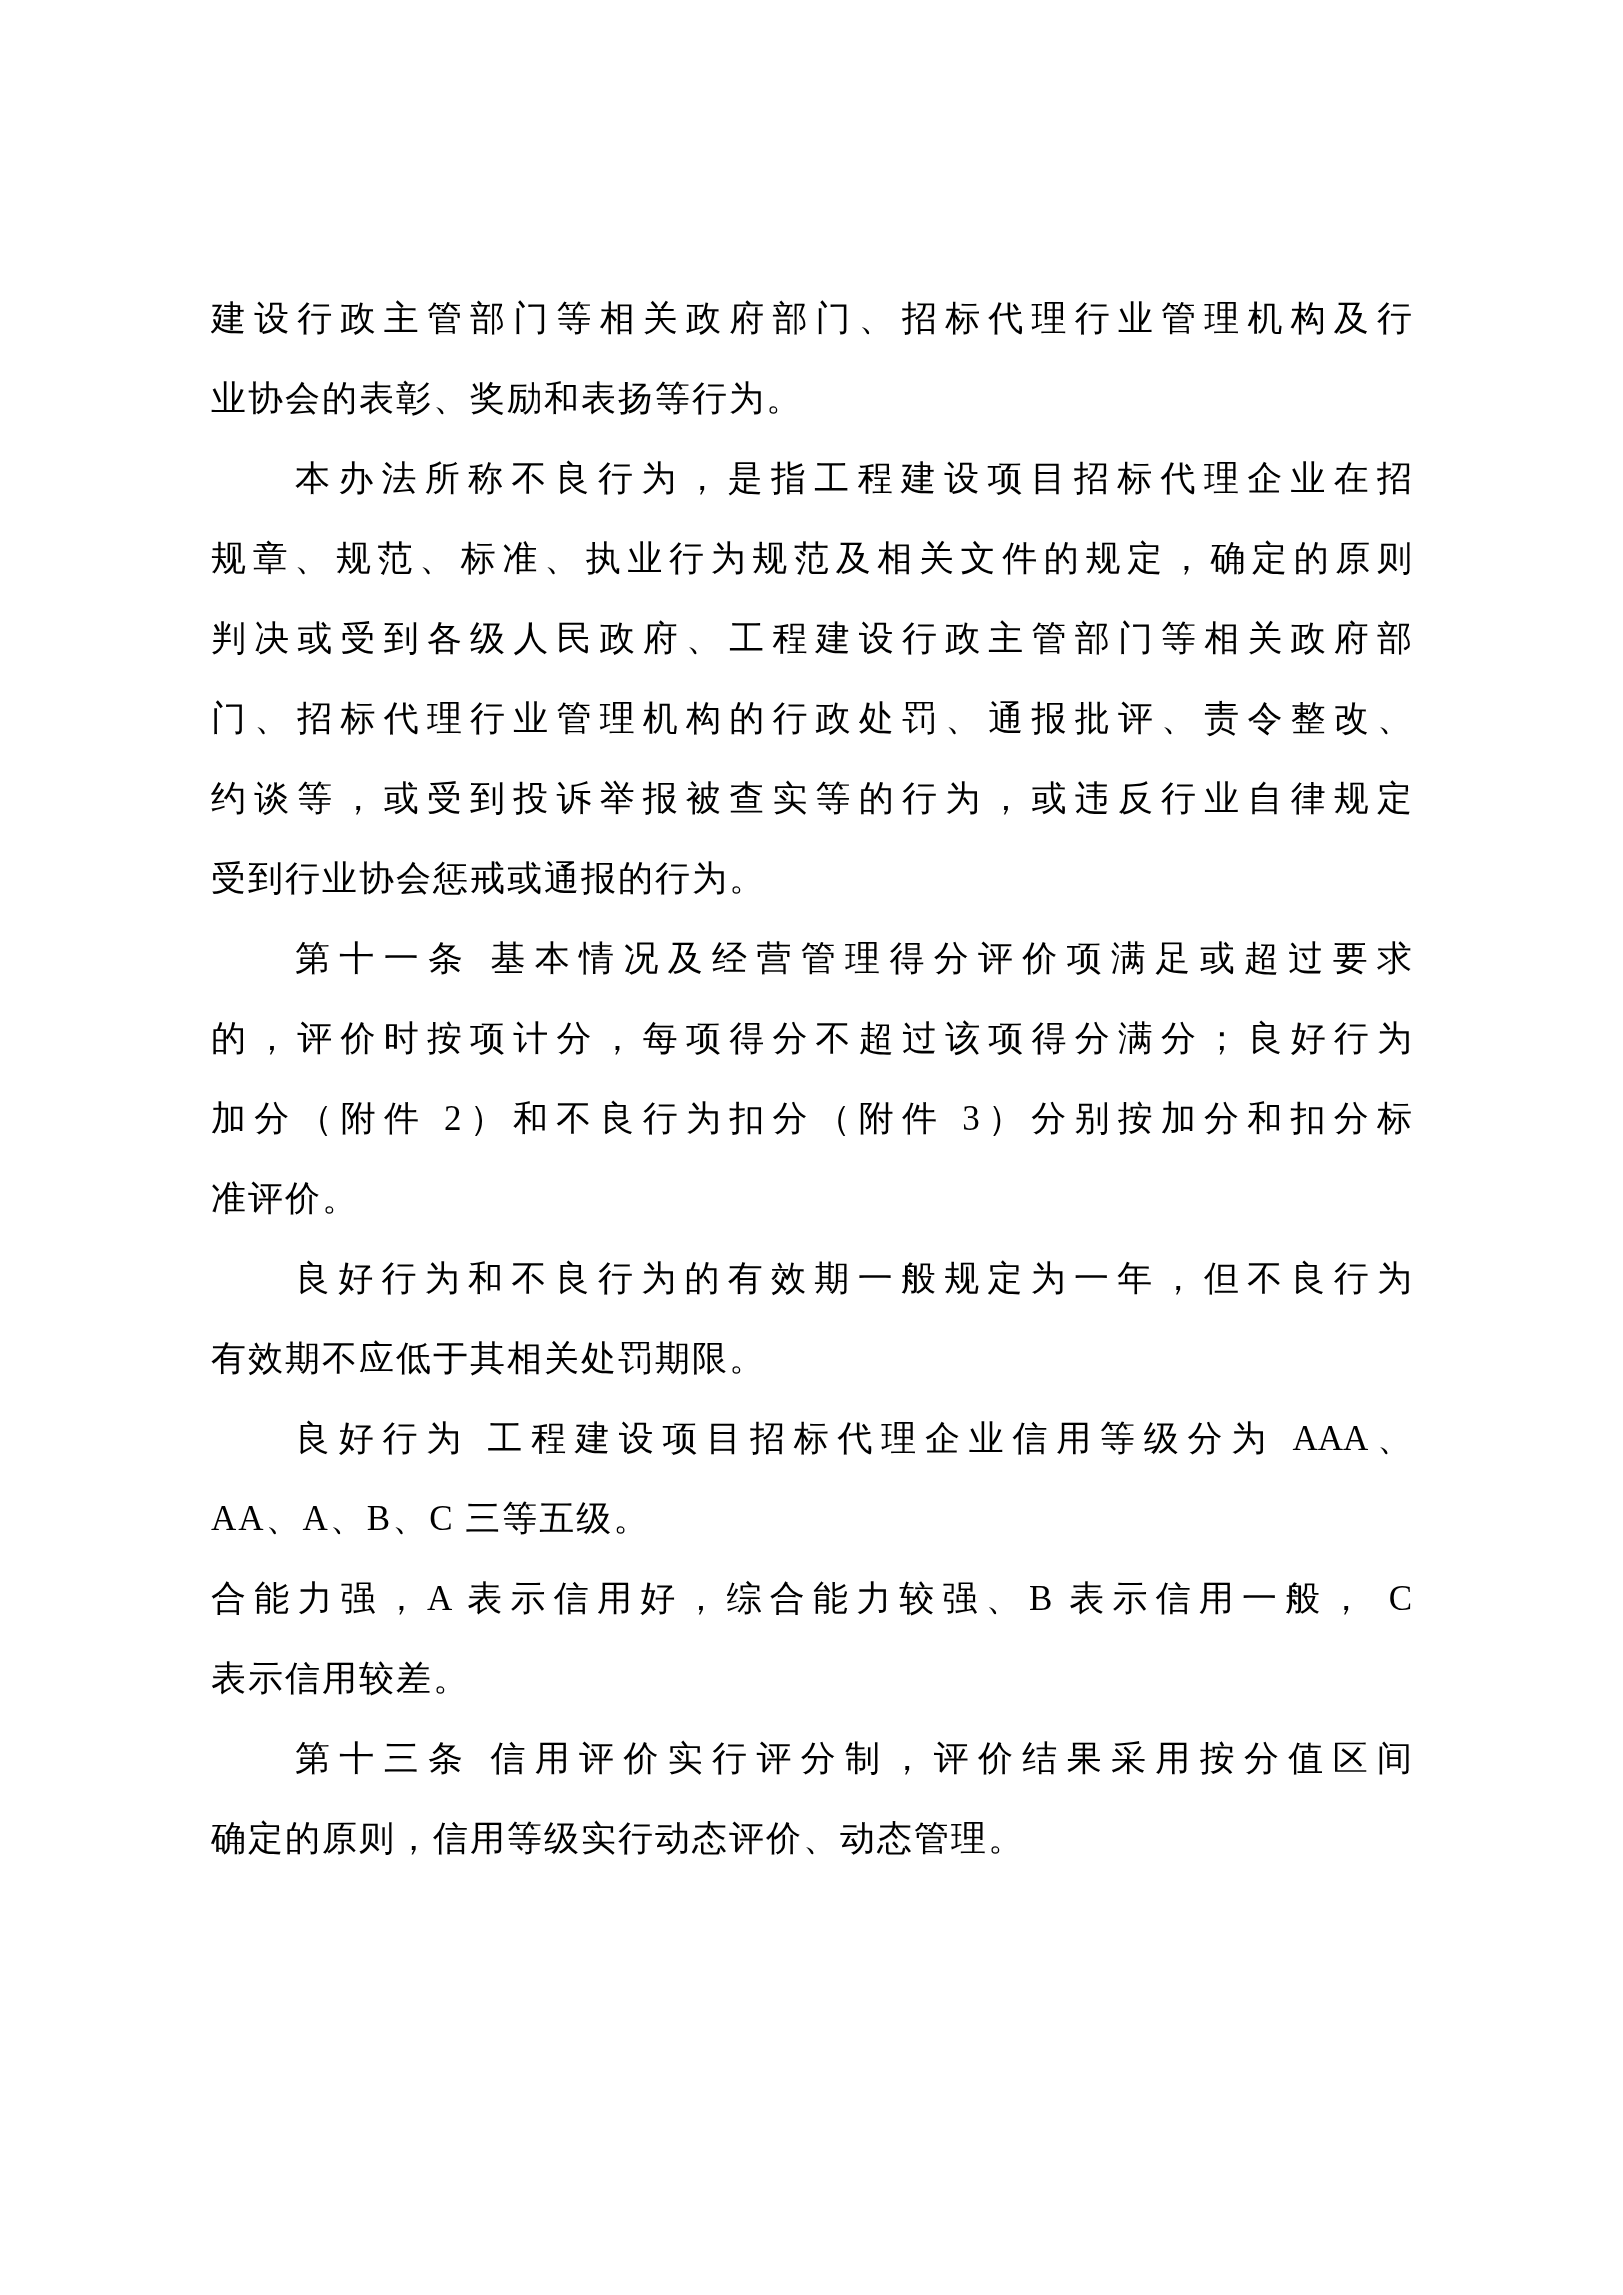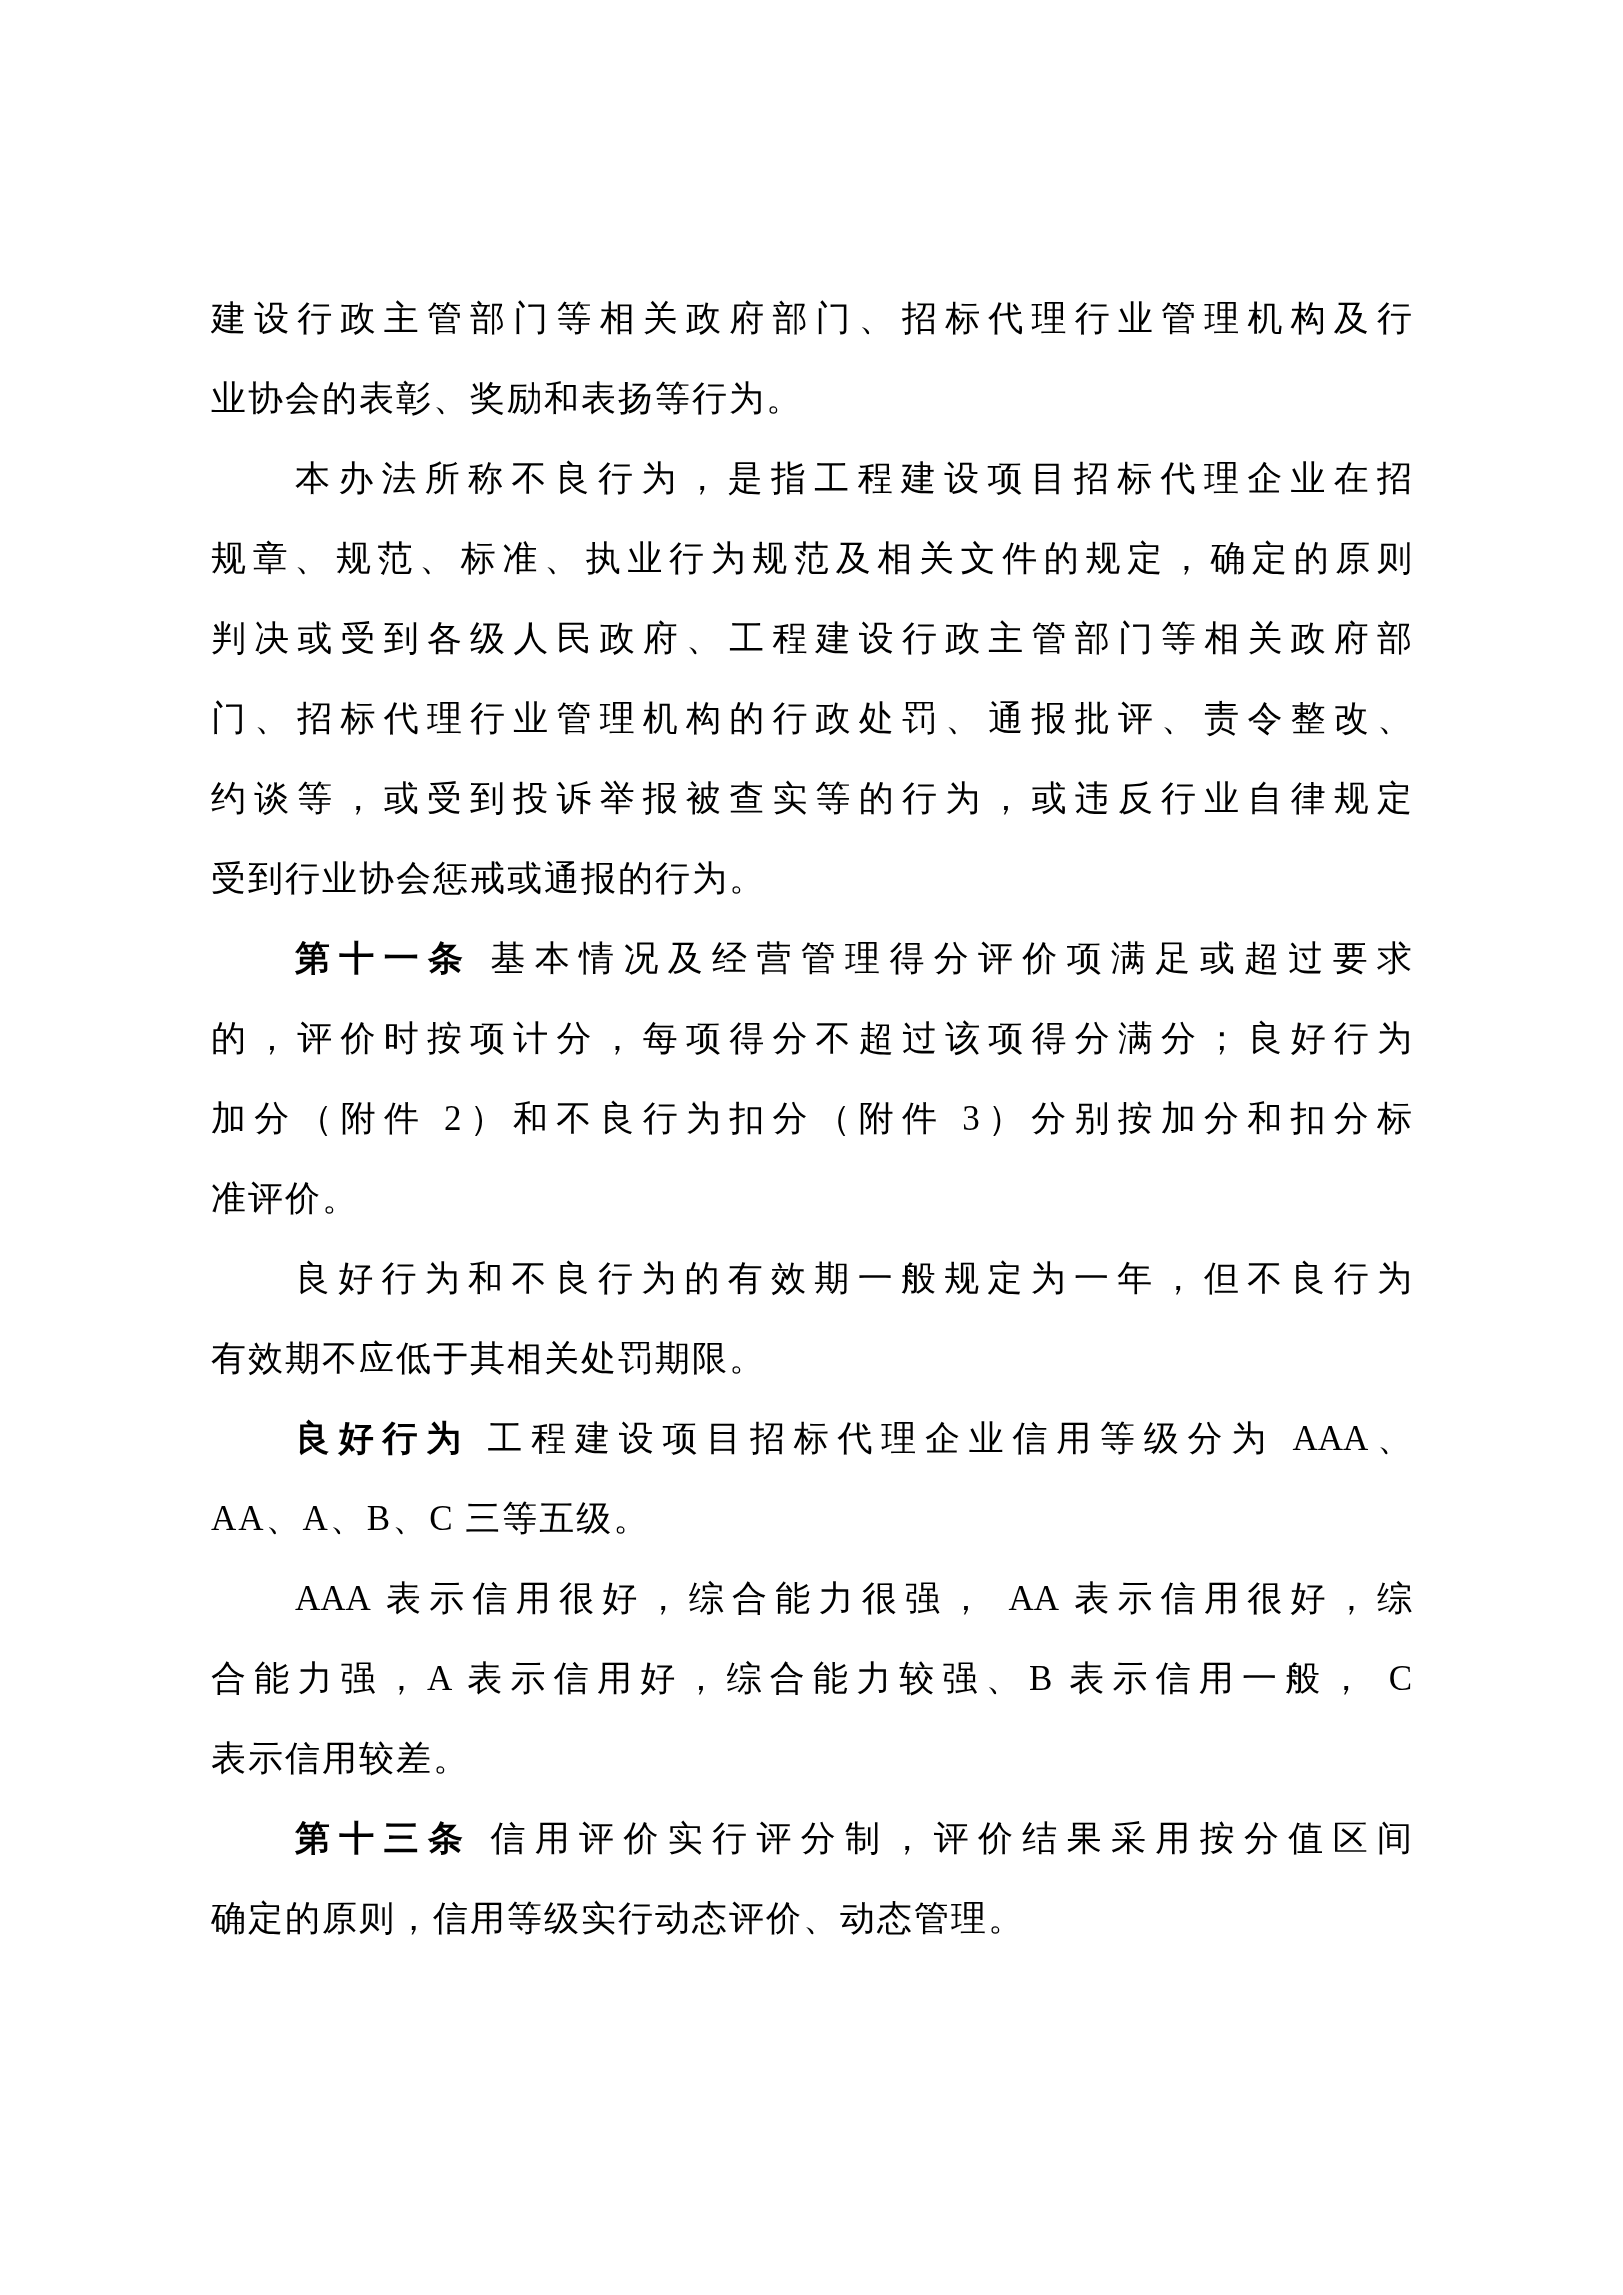--- a/index.html
+++ b/index.html
@@ -40,21 +40,21 @@
     overflow: hidden;
   }
   .line.end {
     text-align-last: left;
     letter-spacing: 2px;
   }
   .line.indent {
     text-indent: 84px;
   }
   .art {
-    font-weight: bold;
+    font-weight: normal;
   }
 </style>
 </head>
 <body>
 
 <div class="page">
   <div class="textblock">
     <p class="line"><span>建设行政主管部门等相关政府部门、招标代理行业管理机构及行</span></p>
     <p class="line end"><span>业协会的表彰、奖励和表扬等行为。</span></p>
     <p class="line indent"><span>本办法所称不良行为，是指工程建设项目招标代理企业在招</span></p>
@@ -64,20 +64,19 @@
     <p class="line"><span>约谈等，或受到投诉举报被查实等的行为，或违反行业自律规定</span></p>
     <p class="line end"><span>受到行业协会惩戒或通报的行为。</span></p>
     <p class="line indent"><span class="art">第十一条</span><span> 基本情况及经营管理得分评价项满足或超过要求</span></p>
     <p class="line"><span>的，评价时按项计分，每项得分不超过该项得分满分；良好行为</span></p>
     <p class="line"><span>加分（附件 2）和不良行为扣分（附件 3）分别按加分和扣分标</span></p>
     <p class="line end"><span>准评价。</span></p>
     <p class="line indent"><span>良好行为和不良行为的有效期一般规定为一年，但不良行为</span></p>
     <p class="line end"><span>有效期不应低于其相关处罚期限。</span></p>
     <p class="line indent"><span class="art">良好行为</span><span> 工程建设项目招标代理企业信用等级分为 AAA、</span></p>
     <p class="line end"><span>AA、A、B、C 三等五级。</span></p>
-    <p class="line indent"><span>AAA 表示信用很好，综合能力很强，  AA 表示信用很好，综</span></p>
     <p class="line"><span>合能力强，A 表示信用好，综合能力较强、B 表示信用一般，  C</span></p>
     <p class="line end"><span>表示信用较差。</span></p>
     <p class="line indent"><span class="art">第十三条</span><span> 信用评价实行评分制，评价结果采用按分值区间</span></p>
     <p class="line end"><span>确定的原则，信用等级实行动态评价、动态管理。</span></p>
   </div>
 </div>
 
 
 </body></html>

